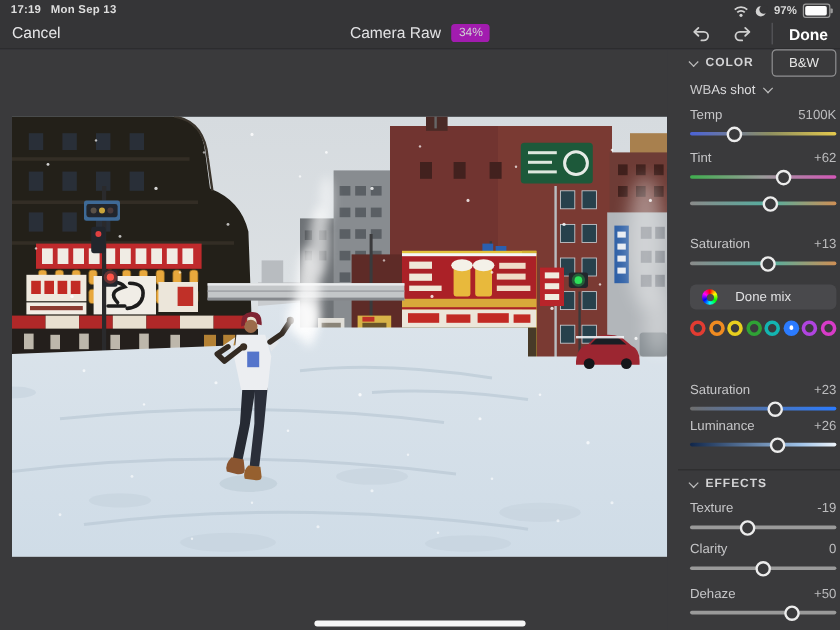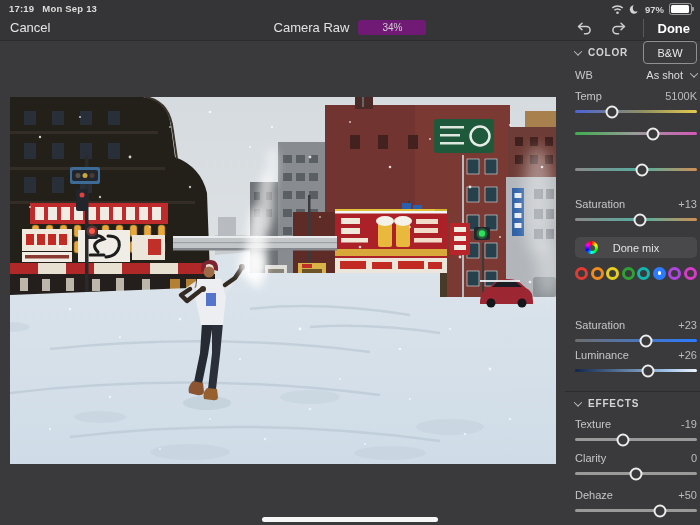--- a/index.html
+++ b/index.html
@@ -9,33 +9,33 @@
   .topbar{position:absolute;left:0;top:0;width:700px;height:40px;background:#353537;border-bottom:1px solid #2c2c2e;}
   .statusbar{position:absolute;left:0;top:0;width:700px;height:16px;}
   .st-left{position:absolute;left:9px;top:3px;font-size:9.5px;font-weight:bold;color:#dedede;letter-spacing:.2px;display:flex;gap:8px;}
   .st-right{position:absolute;right:8px;top:3px;display:flex;align-items:center;gap:5px;color:#d6d6d6;font-size:9.5px;font-weight:bold;}
   .batt{width:21px;height:10px;border:1px solid #9a9a9a;border-radius:2.5px;position:relative;}
   .batt .fill{position:absolute;left:1px;top:1px;bottom:1px;width:84%;background:#fdfdfd;border-radius:1.5px;}
   .batt .nub{position:absolute;right:-3px;top:2.5px;width:2px;height:4px;background:#9a9a9a;border-radius:0 1px 1px 0;}
   .toolbar-cancel{position:absolute;left:10px;top:20px;font-size:13px;color:#e6e6e8;cursor:default;}
   .tb-center{position:absolute;left:0;right:0;top:20px;display:flex;justify-content:center;gap:9px;}
   .tb-title{font-size:13px;color:#e2e2e4;}
-  .tb-badge{background:#701a75;color:#cfcfd2;font-size:10px;padding:2px 24px;border-radius:3px;}
+  .tb-badge{background:#a21caf;color:#cfcfd2;font-size:10px;padding:2px 6px;border-radius:3px;}
   .tb-right{position:absolute;right:10px;top:17px;display:flex;align-items:center;gap:14px;height:22px;}
   .tb-done{font-size:13px;font-weight:bold;color:#fff;}
   .tb-sep{width:1px;height:18px;background:#59595c;}
   .icon-btn{display:flex;align-items:center;justify-content:center;width:20px;height:20px;}
   
   .photo{position:absolute;left:10px;top:97px;width:546px;height:367px;background:#10151a;}
   
   .panel{position:absolute;left:565px;top:40px;width:135px;height:485px;}
   .sec-head{position:absolute;left:10px;display:flex;align-items:center;gap:7px;color:#d4d4d6;font-size:10px;letter-spacing:.8px;font-weight:bold;}
   .chev{width:5px;height:5px;border-right:1.5px solid #bdbdbd;border-bottom:1.5px solid #bdbdbd;transform:rotate(45deg) translate(-1px,-1px);display:inline-block;}
   .bw-btn{position:absolute;right:3px;top:1px;width:52px;height:21px;border:1px solid #909092;border-radius:4px;color:#e8e8e8;font-size:11px;display:flex;align-items:center;justify-content:center;}
-  .wb-row{position:absolute;left:10px;right:3px;top:27px;height:15px;display:flex;justify-content:space-between;align-items:center;font-size:11px;color:#c9c9cb;}
+  .wb-row{position:absolute;left:10px;right:3px;top:27px;height:15px;display:flex;align-items:center;font-size:11px;color:#c9c9cb;}
   .wb-val{display:flex;align-items:center;gap:8px;color:#dedee0;}
   .srow{position:absolute;left:10px;right:3px;height:30px;}
   .srow-head{display:flex;justify-content:space-between;font-size:11px;color:#c6c6c8;height:14px;}
   .srow-head .val{color:#bcbcbe;}
   .track{position:relative;margin-top:6px;height:3px;border-radius:2px;background:#9a9a9a;}
   .knob{position:absolute;top:50%;width:13px;height:13px;border:2px solid #ececec;border-radius:50%;background:#3a3a3c;transform:translate(-50%,-50%);box-sizing:border-box;}
   .tr-temp{background:linear-gradient(to right,#4b63d8,#8f9060 55%,#e4c94d);}
   .tr-tint{background:linear-gradient(to right,#3fae4e,#9b9b9b 50%,#d457b8);}
   .tr-vib{background:linear-gradient(to right,#8a8a8a,#53afa0 55%,#cf8f55);}
   .tr-hue{background:linear-gradient(to right,#00c8c0,#2e6bff 55%,#8a3bff);}
@@ -549,20 +549,24 @@
     <div class="srow" style="top:50px">
       <div class="srow-head">
           <span>Temp</span>
           <span class="val">5100K</span>
         </div>
       <div class="track tr-temp">
           <span class="knob" style="left: 30%;"></span>
         </div>
     </div>
     <div class="srow" style="top:86px">
+      <div class="srow-head">
+          <span>Tint</span>
+          <span class="val">+62</span>
+        </div>
       <div class="track tr-tint">
           <span class="knob" style="left: 64%;"></span>
         </div>
     </div>
     <div class="srow" style="top:122px">
       <div class="track tr-vib">
           <span class="knob" style="left: 55%;"></span>
         </div>
     </div>
     <div class="srow" style="top:158px">

